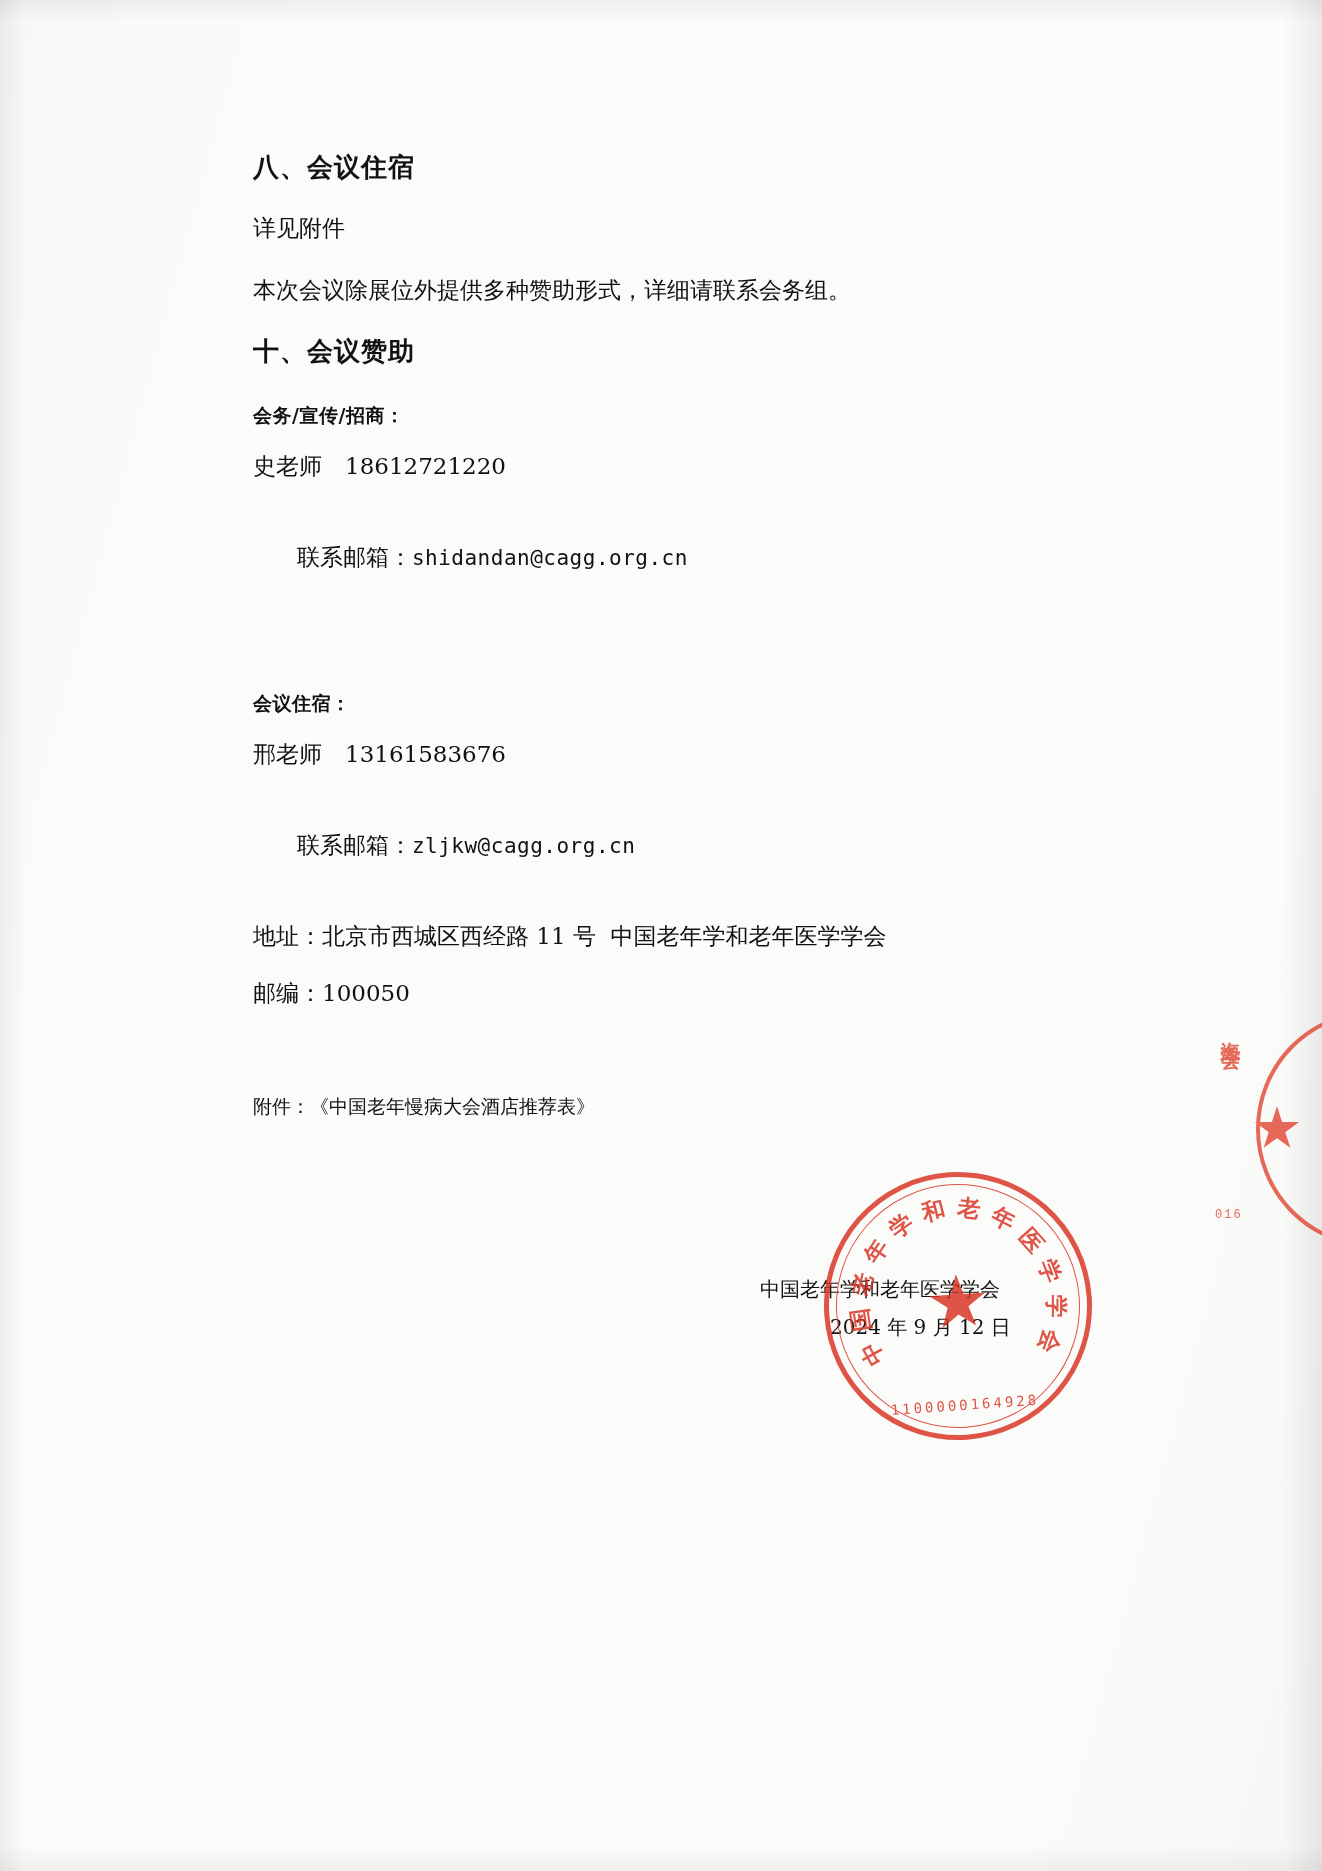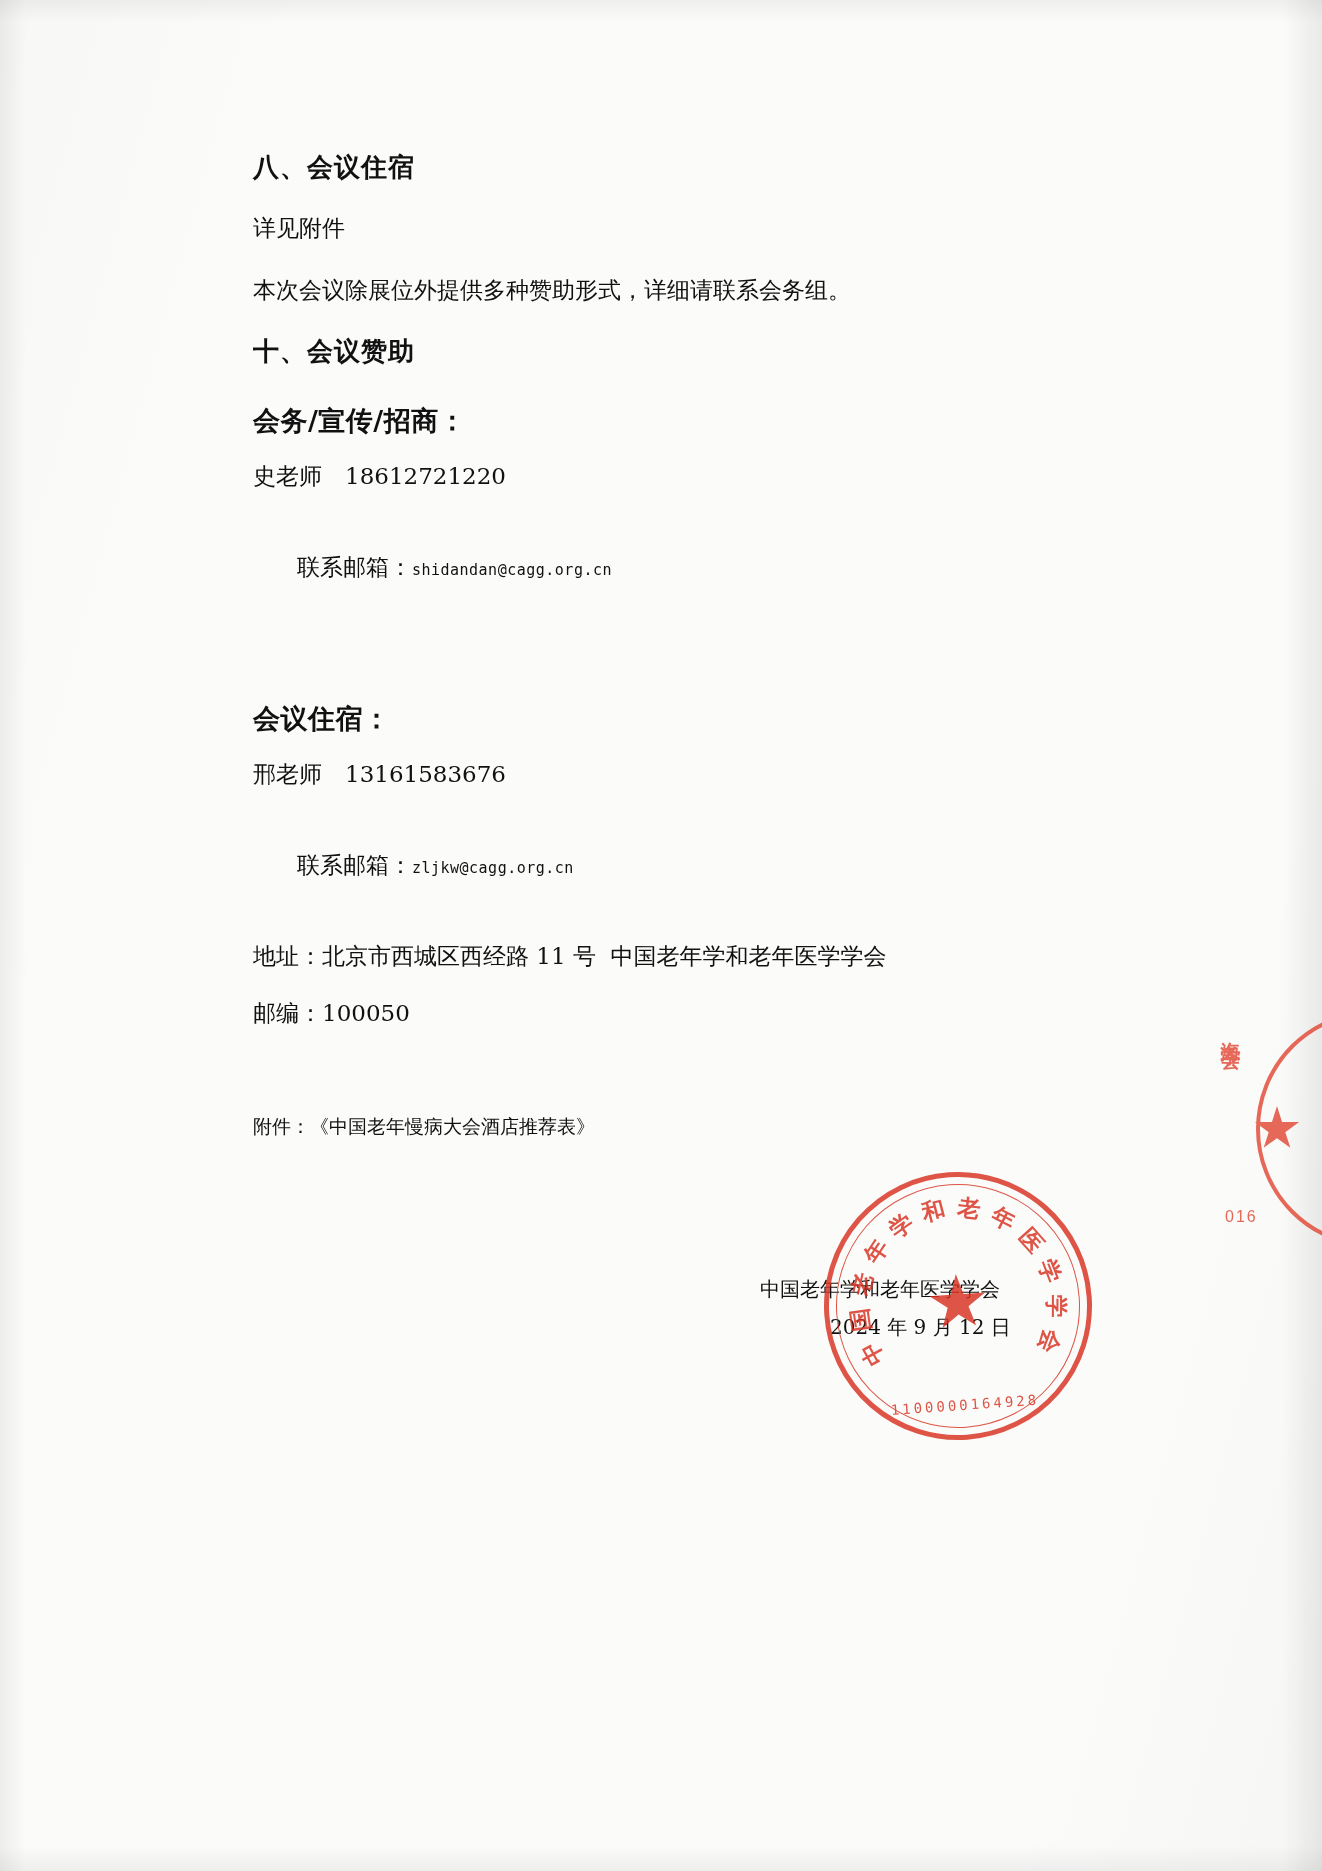--- a/index.html
+++ b/index.html
@@ -69,36 +69,36 @@
   .para {
     font-family: "DejaVu Serif", serif;
     font-size: 23px;
     color: #111;
     margin: 0 0 26px 0;
     line-height: 1.55;
   }
   .sub-bold {
     font-family: "DejaVu Sans", sans-serif;
     font-weight: bold;
-    font-size: 27px;
+    font-size: 19px;
     color: #111;
     margin: 34px 0 20px 0;
     letter-spacing: 0.5px;
   }
   .line {
     font-family: "DejaVu Serif", serif;
     font-size: 23px;
     color: #111;
     margin: 0 0 22px 0;
     line-height: 1.5;
     white-space: pre-wrap;
   }
   .mono {
     font-family: "DejaVu Sans Mono", monospace;
-    font-size: 15px;
+    font-size: 21px;
     letter-spacing: 0.5px;
   }
   .gap-block {
     height: 26px;
   }
   .attach {
     font-family: Liberation Serif, serif;
     font-size: 19px;
     color: #111;
     margin-top: 84px;
@@ -212,24 +212,24 @@
     top: 16px;
     font-family: "DejaVu Sans", sans-serif;
     font-size: 20px;
     font-weight: bold;
     color: #e0402c;
     writing-mode: vertical-rl;
     letter-spacing: 4px;
   }
   .seal-fragment .frag-code {
     position: absolute;
-    left: 17px;
+    left: 7px;
     top: 198px;
-    font-family: Liberation Sans, sans-serif;
-    font-size: 16px;
+    font-family: Liberation Mono, monospace;
+    font-size: 12px;
     letter-spacing: 2px;
     color: #e0402c;
   }
 </style>
 </head>
 <body>
 
 <div class="page">
   <div class="edge-top"></div>
   <div class="edge-left"></div>

